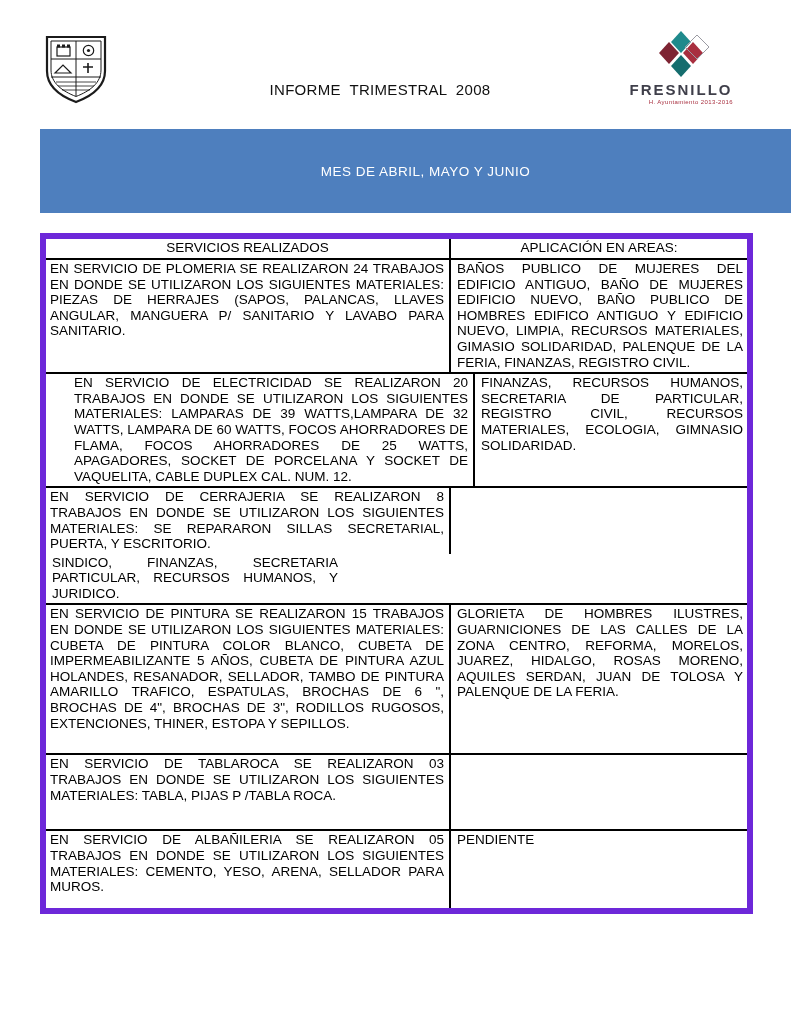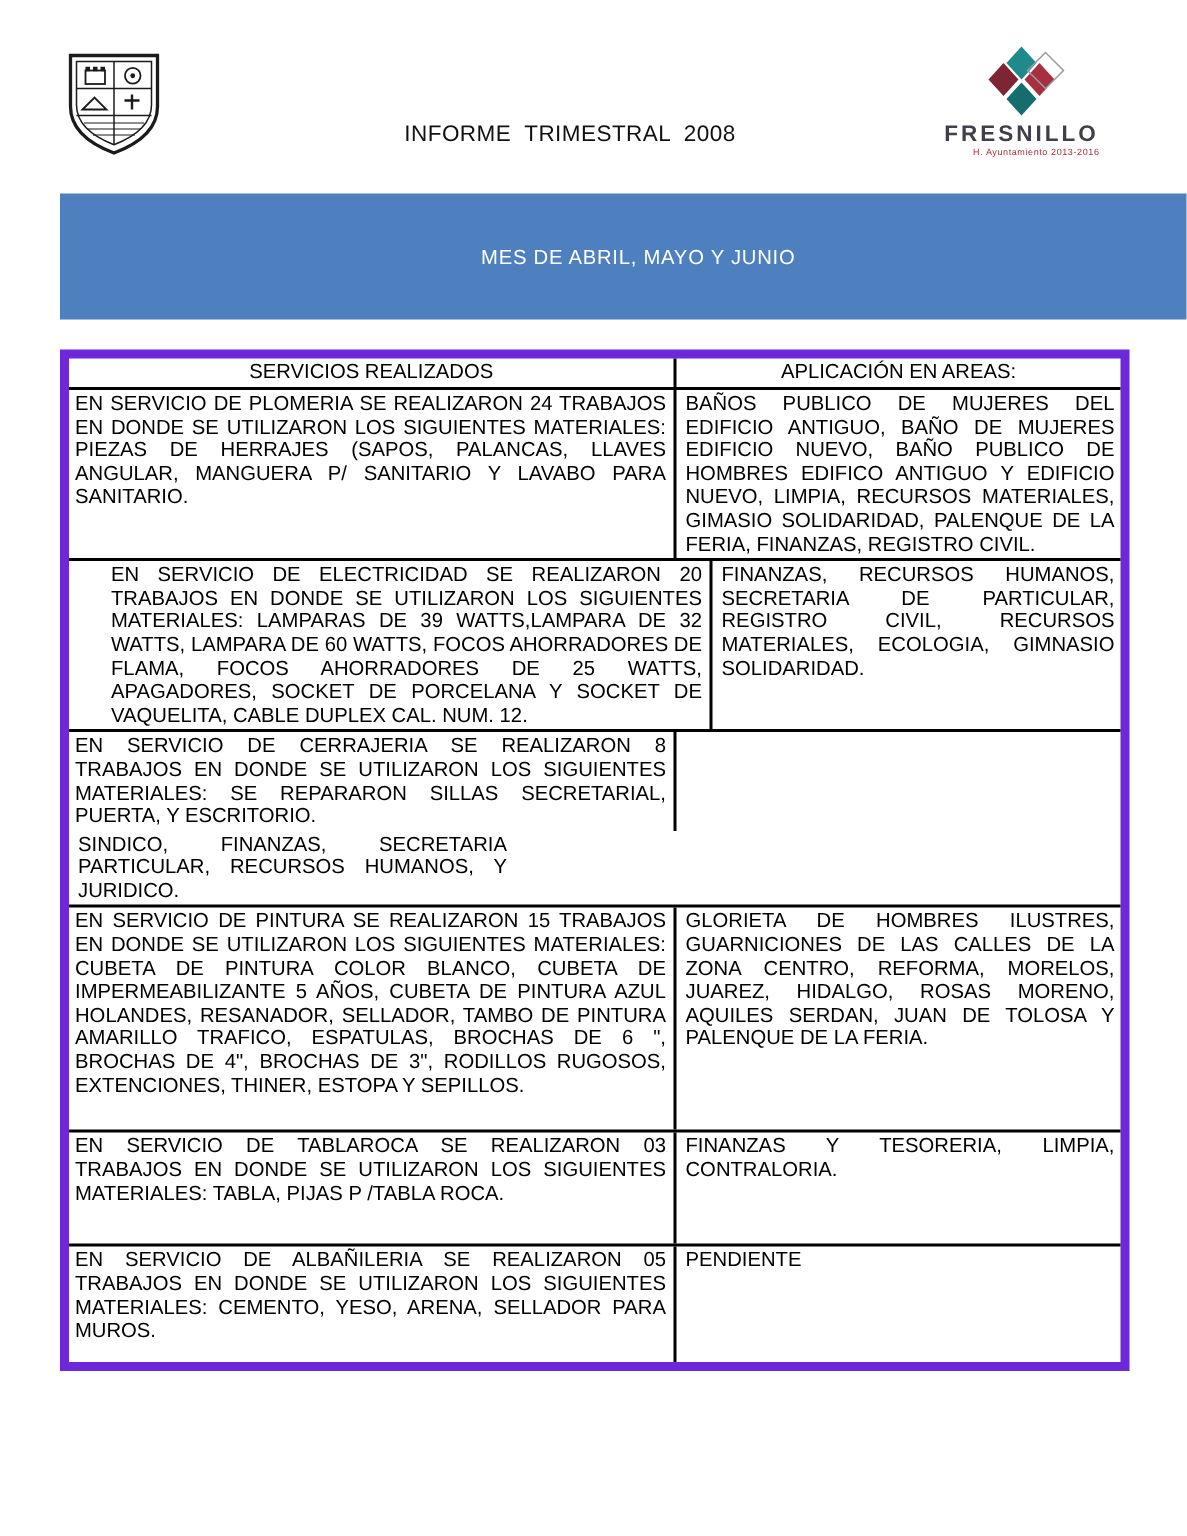--- a/index.html
+++ b/index.html
@@ -147,21 +147,20 @@
     <div class="cell-r">SINDICO, FINANZAS, SECRETARIA PARTICULAR, RECURSOS HUMANOS, Y JURIDICO.</div>
   </div>
 
   <div class="trow r4">
     <div class="cell-l">EN SERVICIO DE PINTURA SE REALIZARON 15 TRABAJOS EN DONDE SE UTILIZARON LOS SIGUIENTES MATERIALES: CUBETA DE PINTURA COLOR BLANCO, CUBETA DE IMPERMEABILIZANTE 5 AÑOS, CUBETA DE PINTURA AZUL HOLANDES, RESANADOR, SELLADOR, TAMBO DE PINTURA AMARILLO TRAFICO, ESPATULAS, BROCHAS DE 6 ", BROCHAS DE 4", BROCHAS DE 3", RODILLOS RUGOSOS, EXTENCIONES, THINER, ESTOPA Y SEPILLOS.</div>
     <div class="cell-r">GLORIETA DE HOMBRES ILUSTRES, GUARNICIONES DE LAS CALLES DE LA ZONA CENTRO, REFORMA, MORELOS, JUAREZ, HIDALGO, ROSAS MORENO, AQUILES SERDAN, JUAN DE TOLOSA Y PALENQUE DE LA FERIA.</div>
   </div>
 
   <div class="trow r5">
     <div class="cell-l">EN SERVICIO DE TABLAROCA SE REALIZARON 03 TRABAJOS EN DONDE SE UTILIZARON LOS SIGUIENTES MATERIALES: TABLA, PIJAS P /TABLA ROCA.</div>
-    <div class="cell-r">FINANZAS Y TESORERIA, LIMPIA, CONTRALORIA.</div>
   </div>
 
   <div class="trow r6">
     <div class="cell-l">EN SERVICIO DE ALBAÑILERIA SE REALIZARON 05 TRABAJOS EN DONDE SE UTILIZARON LOS SIGUIENTES MATERIALES: CEMENTO, YESO, ARENA, SELLADOR PARA MUROS.</div>
     <div class="cell-r">PENDIENTE</div>
   </div>
 
 </div>
 
 </body></html>

